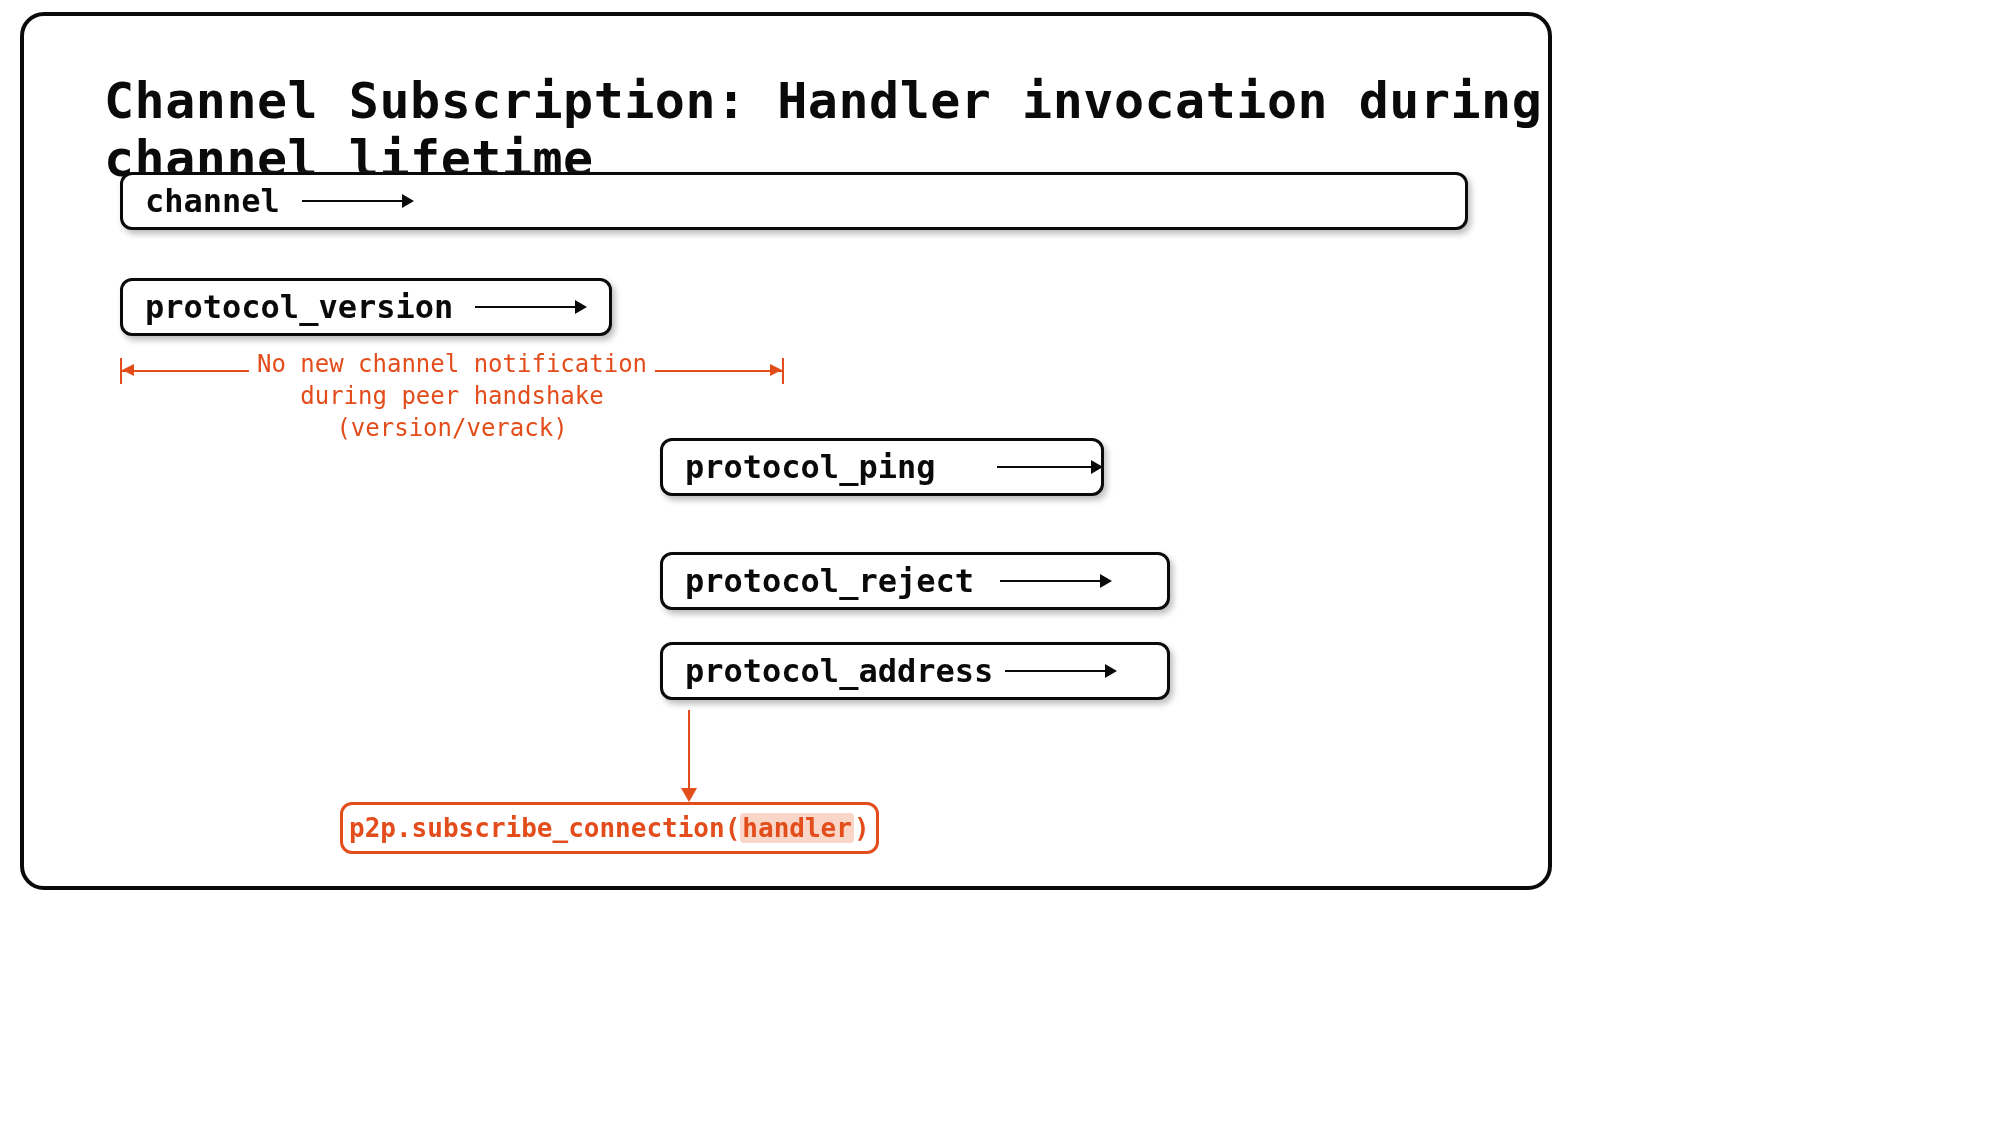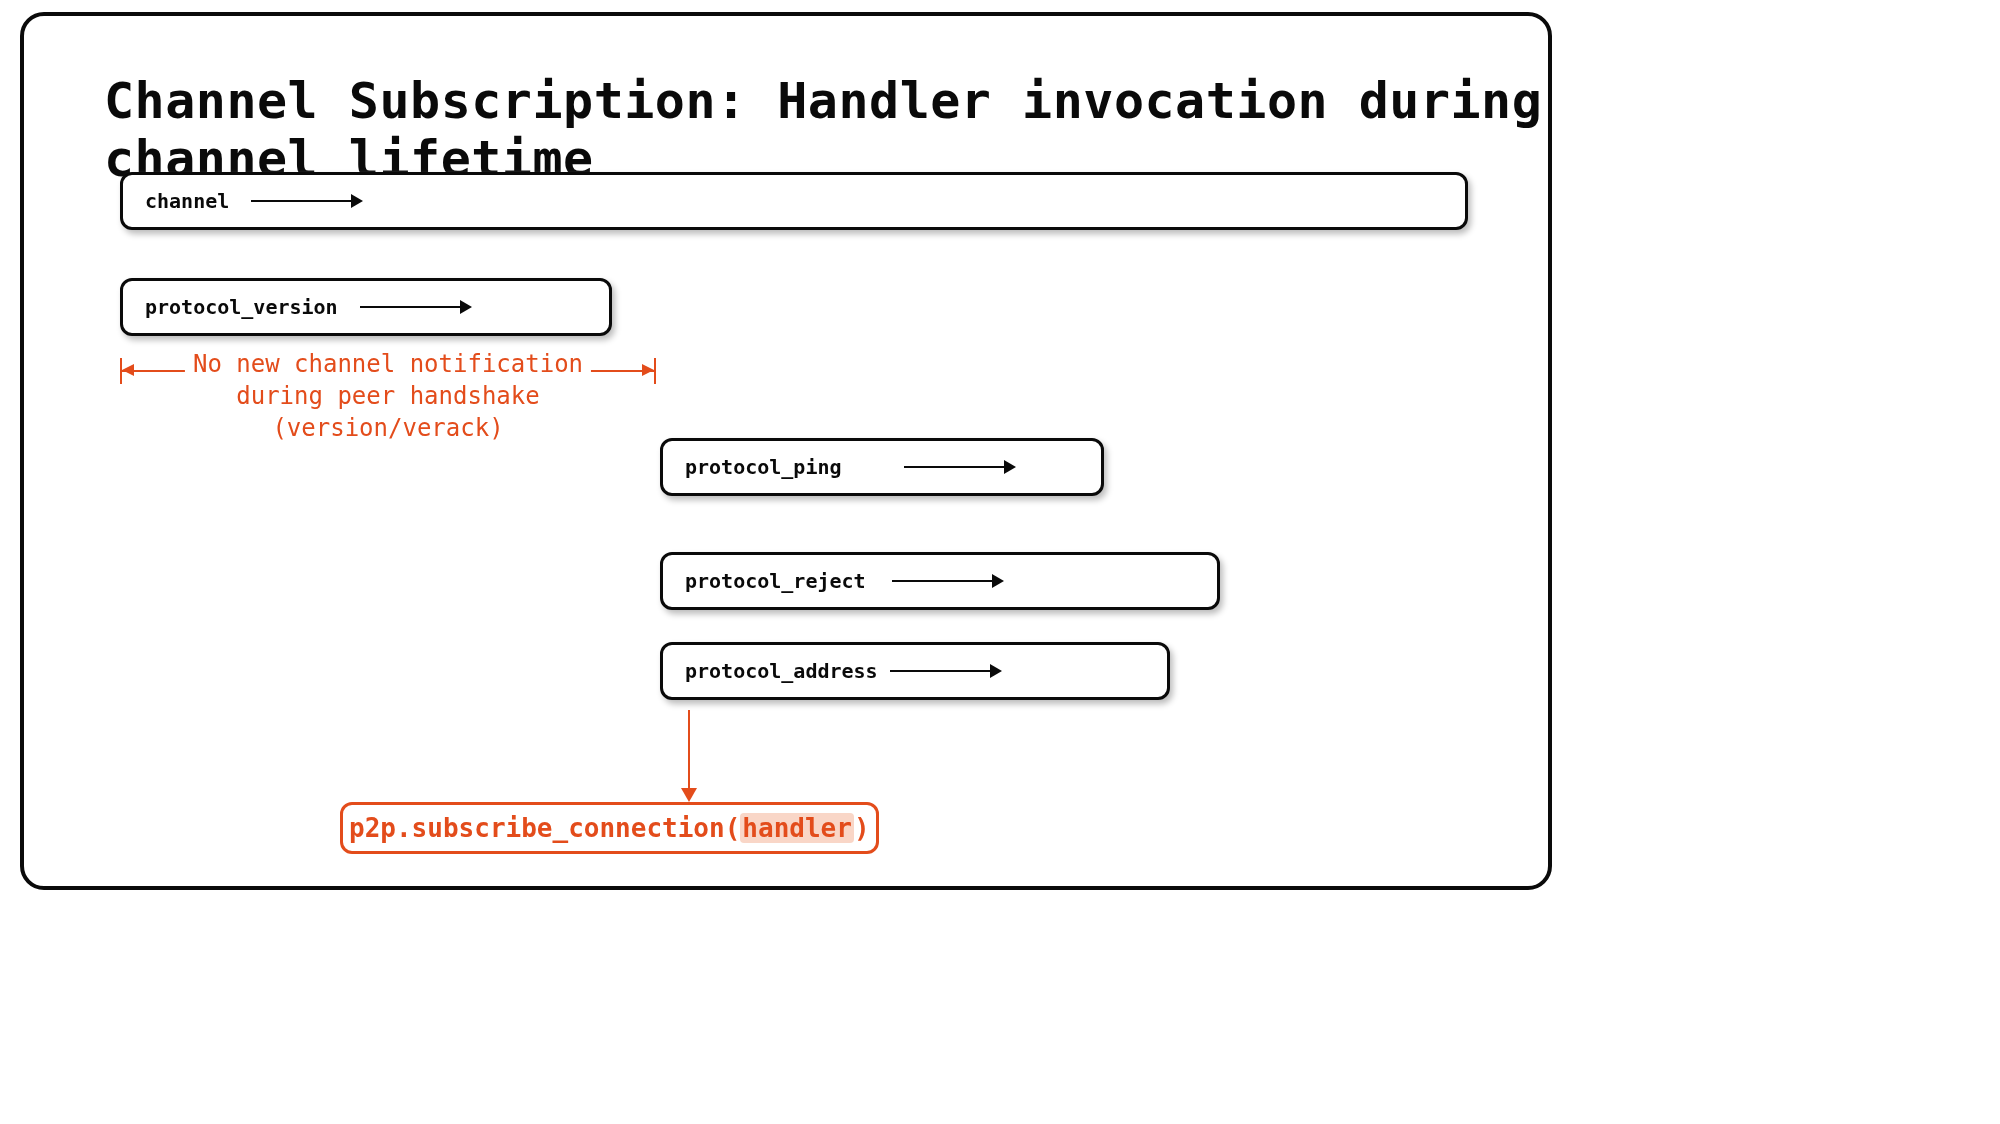--- a/index.html
+++ b/index.html
@@ -44,21 +44,21 @@
   border:3px solid var(--black);
   border-radius:12px;
   box-shadow:3px 4px 6px var(--shadow);
   background:#fff;
   display:flex;
   align-items:center;
   padding-left:22px;
   box-sizing:border-box;
 }
 .tbox .label{
-  font-size:20px;
+  font-size:32px;
   font-weight:700;
 }
 .tbox .arrow{
   margin-left:22px;
   position:relative;
   height:2px;
   background:var(--black);
   width:110px;
 }
 .tbox .arrow::after{
@@ -68,28 +68,28 @@
   transform:translateY(-50%);
   border-left:12px solid var(--black);
   border-top:7px solid transparent;
   border-bottom:7px solid transparent;
 }
 
 
 #b-channel          {left:96px;  top:156px; width:1348px;}
 #b-protocol-version {left:96px;  top:262px; width:492px;}
 #b-protocol-ping    {left:636px; top:422px; width:444px;}
-#b-protocol-reject  {left:636px; top:536px; width:560px;}
+#b-protocol-reject  {left:636px; top:536px; width:510px;}
 #b-protocol-address {left:636px; top:626px; width:510px;}
 
 
 .span-group{
   position:absolute;
   left:96px; top:338px;
-  width:536px;
+  width:664px;
   pointer-events:none;
 }
 .span-bar{
   position:relative;
   height:40px;
 }
 .span-bar .line{
   position:absolute;
   left:0; right:0; top:16px;
   height:2px;

